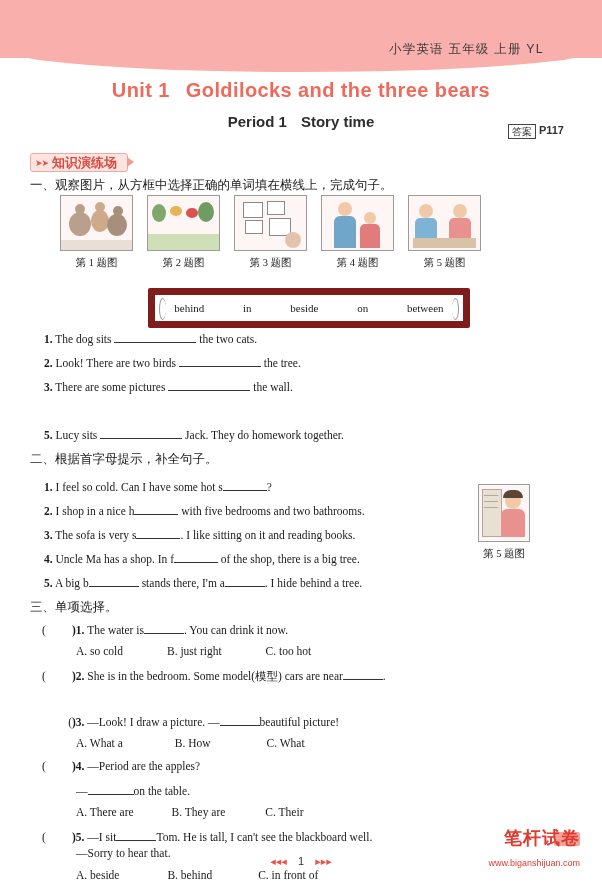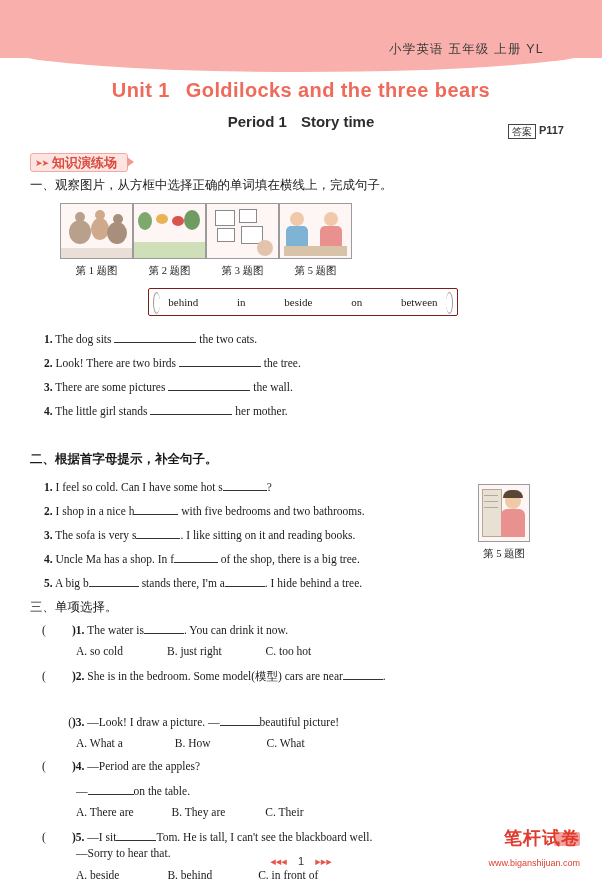--- a/index.html
+++ b/index.html
@@ -132,23 +132,24 @@
   .q-heading {
     position: absolute;
     left: 30px;
     font-size: 12.5px;
     color: #1a1a1a;
     font-family: "Liberation Sans", sans-serif;
   }
   
   .pics {
     position: absolute;
-    top: 203px;
+    top: 195px;
     left: 60px;
     display: flex;
+    gap: 14px;
   }
   .pic-item { width: 73px; }
   .pic-frame {
     width: 71px;
     height: 54px;
     border: 1px solid #9b9b9b;
     background: #fdf6f4;
     position: relative;
     overflow: hidden;
   }
@@ -158,21 +159,21 @@
     font-size: 10.5px;
     color: #222;
   }
   
   .wordbank {
     position: absolute;
     top: 288px;
     left: 148px;
     width: 308px;
     height: 26px;
-    border: 1px solid #7f1d1d;
+    border: 7px solid #7f1d1d;
     border-radius: 2px;
     display: flex;
     align-items: center;
     justify-content: space-around;
     font-size: 11px;
     color: #1a1a1a;
     background: #fff;
   }
   .wordbank:before, .wordbank:after {
     content: "";
@@ -338,20 +339,29 @@
         <div class="sh" style="left:8px;top:6px;width:18px;height:14px;border:1px solid #8a8a8a;background:#fff;"></div>
         <div class="sh" style="left:32px;top:5px;width:16px;height:12px;border:1px solid #8a8a8a;background:#fff;"></div>
         <div class="sh" style="left:10px;top:24px;width:16px;height:12px;border:1px solid #8a8a8a;background:#fff;"></div>
         <div class="sh" style="left:34px;top:22px;width:20px;height:16px;border:1px solid #8a8a8a;background:#fff;"></div>
         <div class="blob" style="left:50px;top:36px;width:16px;height:16px;background:#e2c4ae;"></div>
       </div>
       <div class="pic-cap">第 3 题图</div>
     </div>
     <div class="pic-item">
       <div class="pic-frame">
+        <div class="blob" style="left:16px;top:6px;width:14px;height:14px;background:#f0c9a8;"></div>
+        <div class="sh" style="left:12px;top:20px;width:22px;height:32px;background:#6fa6c9;border-radius:6px 6px 0 0;"></div>
+        <div class="blob" style="left:42px;top:16px;width:12px;height:12px;background:#f0c9a8;"></div>
+        <div class="sh" style="left:38px;top:28px;width:20px;height:24px;background:#e27c7c;border-radius:5px 5px 0 0;"></div>
+      </div>
+      <div class="pic-cap">第 4 题图</div>
+    </div>
+    <div class="pic-item">
+      <div class="pic-frame">
         <div class="blob" style="left:10px;top:8px;width:14px;height:14px;background:#f0c9a8;"></div>
         <div class="sh" style="left:6px;top:22px;width:22px;height:20px;background:#7fb3d5;border-radius:5px 5px 0 0;"></div>
         <div class="blob" style="left:44px;top:8px;width:14px;height:14px;background:#f0c9a8;"></div>
         <div class="sh" style="left:40px;top:22px;width:22px;height:20px;background:#e8918f;border-radius:5px 5px 0 0;"></div>
         <div class="sh" style="left:4px;top:42px;width:63px;height:10px;background:#d9c3a8;"></div>
       </div>
       <div class="pic-cap">第 5 题图</div>
     </div>
   </div>
 
@@ -374,28 +384,28 @@
     <span>Look! There are two birds</span>
     <span class="blank" style="width:82px;"></span>
     <span>the tree.</span>
   </div>
   <div class="qline" style="top:379px;">
     <b>3.</b>
     <span>There are some pictures</span>
     <span class="blank" style="width:82px;"></span>
     <span>the wall.</span>
   </div>
-  <div class="qline" style="top:403px;">
-    <b>4.</b>
-    <span>The little girl stands</span>
+  <div class="qline" style="top:427px;">
+    <b>5.</b>
+    <span>Lucy sits</span>
     <span class="blank" style="width:82px;"></span>
-    <span>her mother.</span>
-  </div>
-
-  <div class="q-heading" style="top:451px;font-weight:bold;">二、根据首字母提示，补全句子。</div>
+    <span>Jack. They do homework together.</span>
+  </div>
+
+  <div class="q-heading" style="top:451px;">二、根据首字母提示，补全句子。</div>
 
   <div class="qline" style="top:479px;">
     <b>1.</b>
     <span>I feel so cold. Can I have some hot s</span><span class="blank" style="width:44px;"></span><span>?</span>
   </div>
   <div class="qline" style="top:503px;">
     <b>2.</b>
     <span>I shop in a nice h</span><span class="blank" style="width:44px;"></span>
     <span>with five bedrooms and two bathrooms.</span>
   </div>

